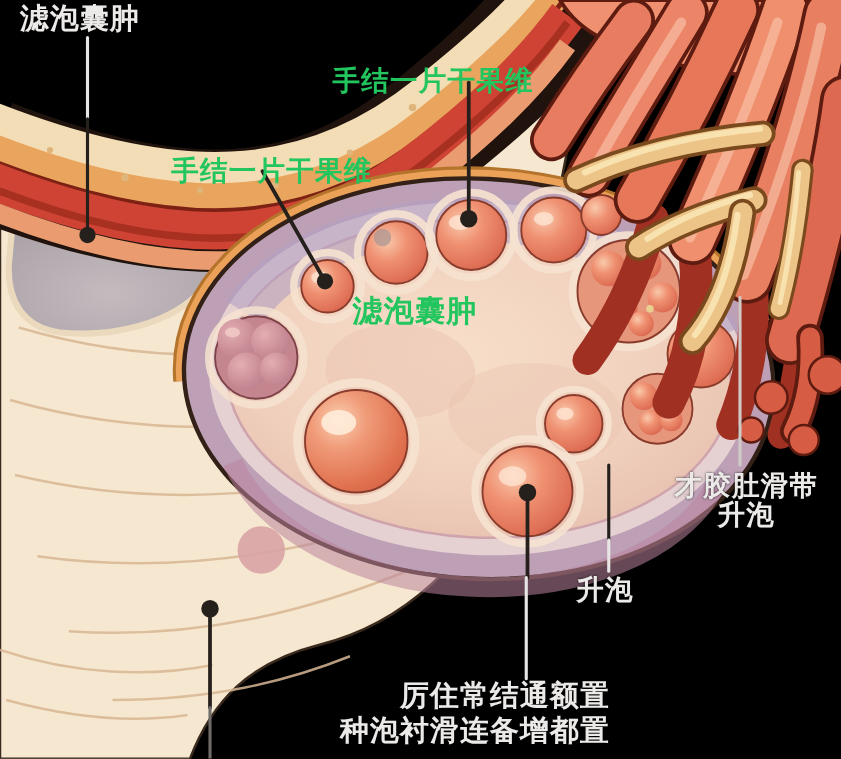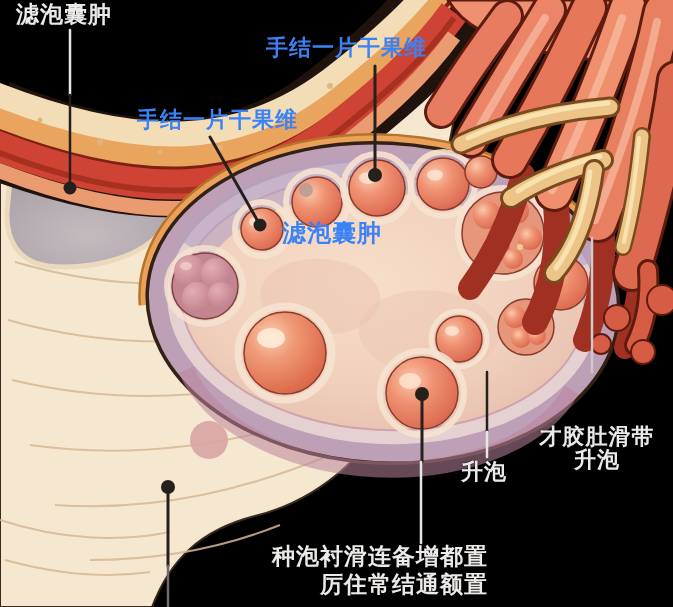--- a/index.html
+++ b/index.html
@@ -14,26 +14,26 @@
   .stage svg{position:absolute;left:0;top:0;}
   .lbl{
     position:absolute;
     font-weight:700;
     letter-spacing:1px;
     line-height:1.1;
     white-space:nowrap;
     pointer-events:none;
   }
   .lbl.light{color:#eceae8;text-shadow:0 0 2px rgba(0,0,0,.8);}
-  .lbl.dark{color:#3b82f6;}
+  .lbl.dark{color:#22c55e;margin-top:17px;}
   .lbl-top-left{left:16px;top:2px;font-size:23px;}
   .lbl-top-center{left:266px;top:36px;font-size:22px;}
   .lbl-mid-left{left:137px;top:108px;font-size:22px;}
   .lbl-center{left:282px;top:220px;font-size:24px;}
-  .lbl-right{left:536px;top:377px;width:122px;text-align:center;font-size:22px;line-height:23px;margin-top:48px;}
+  .lbl-right{left:536px;top:377px;width:122px;text-align:center;font-size:22px;line-height:23px;}
   .lbl-lower-right{left:424px;top:459px;width:120px;text-align:center;font-size:22px;line-height:25px;}
   .lbl-bottom{left:200px;top:542px;width:288px;text-align:right;font-size:23px;line-height:28px;}
 </style>
 </head>
 <body>
 
 <div class="stage">
 
   <svg width="673" height="607" viewBox="0 0 673 607">
     <defs>
@@ -293,17 +293,17 @@
   <div class="lbl light lbl-right">
     <div>才胶肚滑带</div>
     <div>升泡</div>
   </div>
 
   <div class="lbl light lbl-lower-right">
     <div>升泡</div>
   </div>
 
   <div class="lbl light lbl-bottom">
+    <div>厉住常结通额置</div>
     <div>种泡衬滑连备增都置</div>
-    <div>厉住常结通额置</div>
   </div>
 
 </div>
 
 </body></html>

